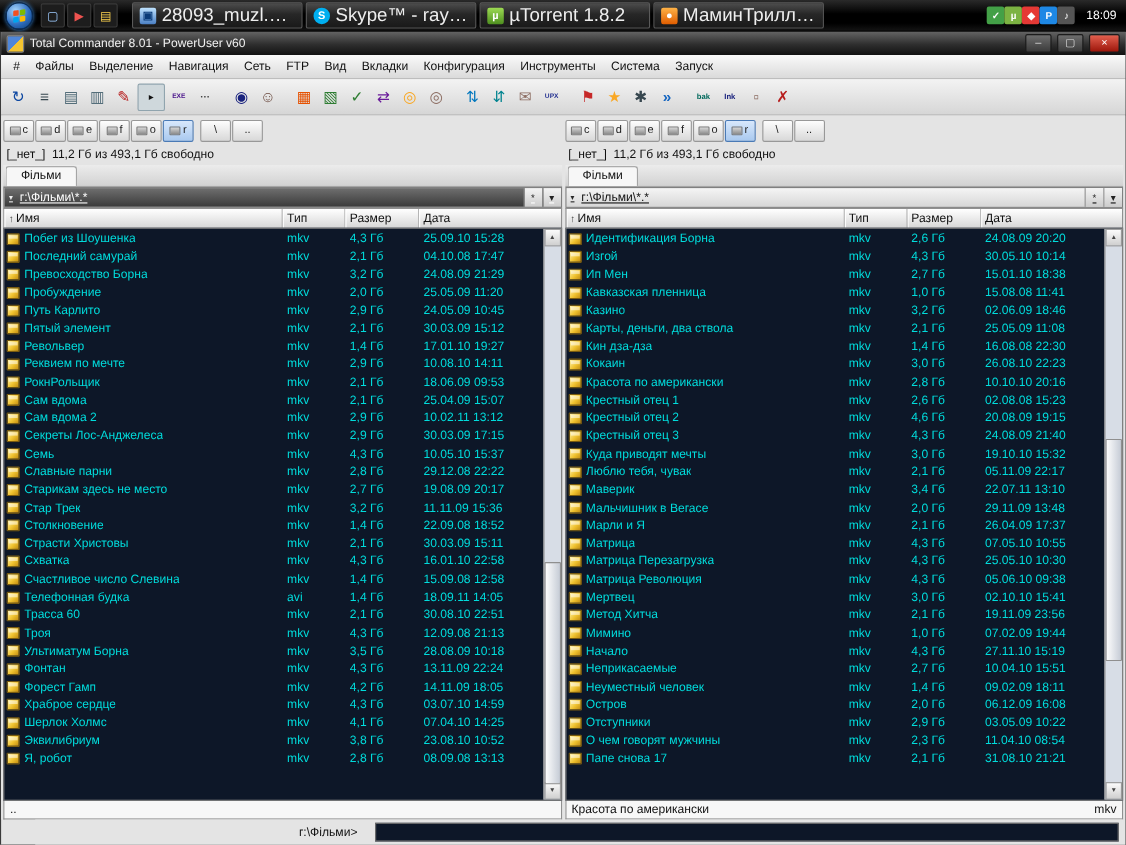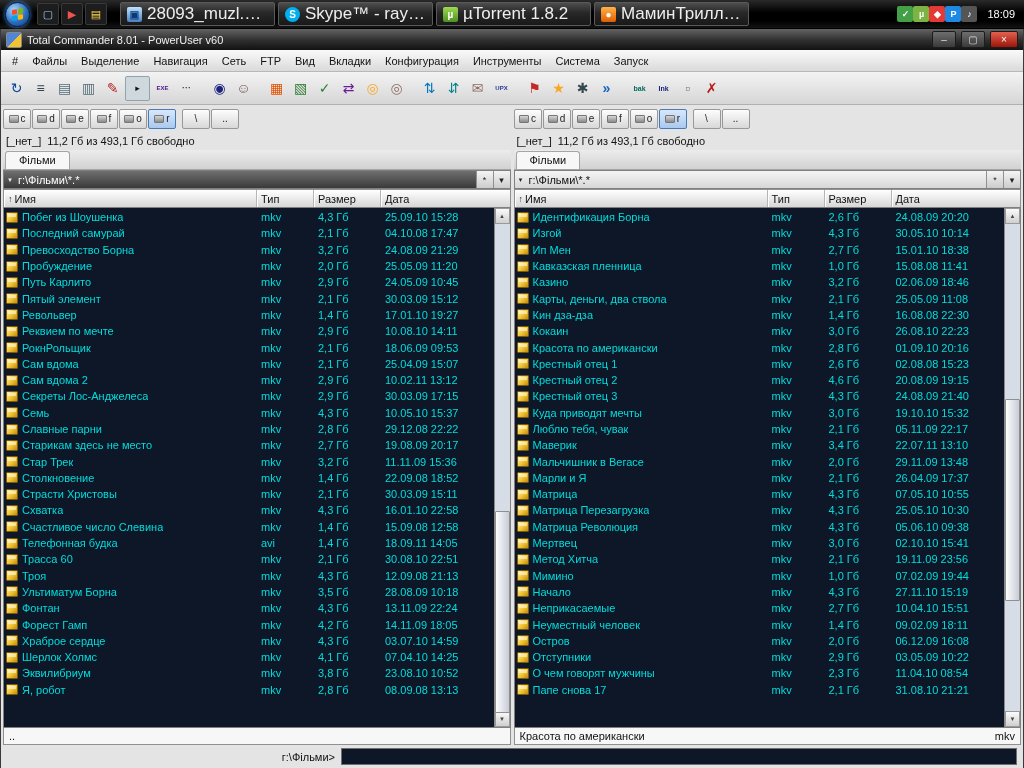--- a/index.html
+++ b/index.html
@@ -67,21 +67,21 @@
   .dbtn.active{background:linear-gradient(#d8e8fc,#a9c9ef);border-color:#4a7ab5;}
   .ddot{width:8px;height:6px;background:linear-gradient(#d6d6d6,#8a8a8a);border:1px solid #777;border-radius:1px;}
 
   .driveinfo{flex:0 0 18px;display:flex;align-items:center;color:#111;padding:0 3px;white-space:pre;}
 
   .tabrow{flex:0 0 19px;display:flex;align-items:center;background:linear-gradient(#ececec,#d2d2d2);
           border-bottom:1px solid #a5a5a5;padding:0 2px;}
   .tab{height:17px;padding:0 13px;background:#f7f7f7;border:1px solid #a5a5a5;border-bottom:none;
        border-radius:3px 3px 0 0;display:flex;align-items:center;color:#111;}
 
-  .pathbar{flex:0 0 17px;display:flex;align-items:stretch;border:1px solid #808080;}
+  .pathbar{flex:0 0 17px;display:flex;align-items:stretch;border:1px solid #808080;text-decoration:underline;}
   .pathbar.dark{background:linear-gradient(#6f6f6f,#3a3a3a);color:#fff;}
   .pathbar.light{background:linear-gradient(#f5f5f5,#d7d7d7);color:#111;}
   .path-dd{width:12px;display:flex;align-items:center;justify-content:center;font-size:7px;opacity:.9;}
   .path-text{flex:1;display:flex;align-items:center;padding:0 2px;white-space:nowrap;overflow:hidden;}
   .path-btn{width:16px;display:flex;align-items:center;justify-content:center;font-size:9px;color:#222;
             background:linear-gradient(#f4f4f4,#cccccc);border-left:1px solid #909090;}
 
   .phead{flex:0 0 17px;display:grid;grid-template-columns:253px 57px 67px 1fr;
          background:linear-gradient(#ffffff,#d7d7d7);border:1px solid #909090;border-bottom:none;}
   .hcell{display:flex;align-items:center;padding:0 4px;color:#111;border-right:1px solid #b5b5b5;
@@ -104,21 +104,21 @@
   .sarrow{flex:0 0 14px;background:linear-gradient(#fbfbfb,#cfcfcf);border:1px solid #999;
           display:flex;align-items:center;justify-content:center;font-size:6px;color:#444;}
   .strack{flex:1;position:relative;}
   .sthumb{position:absolute;left:0;right:0;background:linear-gradient(90deg,#fdfdfd,#c6ccd6);
           border:1px solid #8f8f8f;border-radius:1px;}
 
   .pstatus{flex:0 0 16px;background:#f7f7f7;border:1px solid #909090;border-top:none;
            display:flex;align-items:center;padding:0 5px;color:#111;white-space:nowrap;overflow:hidden;}
   .pstatus .ext{margin-left:auto;}
 
-  .cmdrow{flex:0 0 21px;display:flex;align-items:center;justify-content:flex-end;gap:6px;padding:1px 6px;background:#e4e4e4;margin-left:31px;}
+  .cmdrow{flex:0 0 21px;display:flex;align-items:center;justify-content:flex-end;gap:16px;padding:1px 6px;background:#e4e4e4;margin-left:31px;}
   .cmdprompt{color:#111;}
   .cmdinput{width:668px;height:15px;background:#0d1728;border:1px solid #6f6f6f;color:#00dcdc;
             font-family:"Liberation Sans",sans-serif;font-size:11px;padding:0 3px;outline:none;}
 
   .fkeybar{flex:0 0 26px;display:flex;align-items:center;gap:6px;padding:3px 3px;background:#dcdcdc;border-top:1px solid #bdbdbd;}
   .fkey{flex:1;height:18px;display:flex;align-items:center;justify-content:center;
         background:linear-gradient(#fdfdfd,#e0e0e0);border:1px solid #8f8f8f;border-radius:3px;color:#111;white-space:nowrap;}
 </style>
 </head>
 <body>
@@ -705,21 +705,21 @@
                 <span class="fcell">3,0 Гб</span>
                 <span class="fcell">26.08.10 22:23</span>
               </div>
               <div class="frow">
                 <span class="fname-cell">
                   <i class="ficon"></i>
                   <span class="fname">Красота по американски</span>
                 </span>
                 <span class="fcell">mkv</span>
                 <span class="fcell">2,8 Гб</span>
-                <span class="fcell">01.09.10 20:16</span>
+                <span class="fcell">10.10.10 20:16</span>
               </div>
               <div class="frow">
                 <span class="fname-cell">
                   <i class="ficon"></i>
                   <span class="fname">Крестный отец 1</span>
                 </span>
                 <span class="fcell">mkv</span>
                 <span class="fcell">2,6 Гб</span>
                 <span class="fcell">02.08.08 15:23</span>
               </div>

